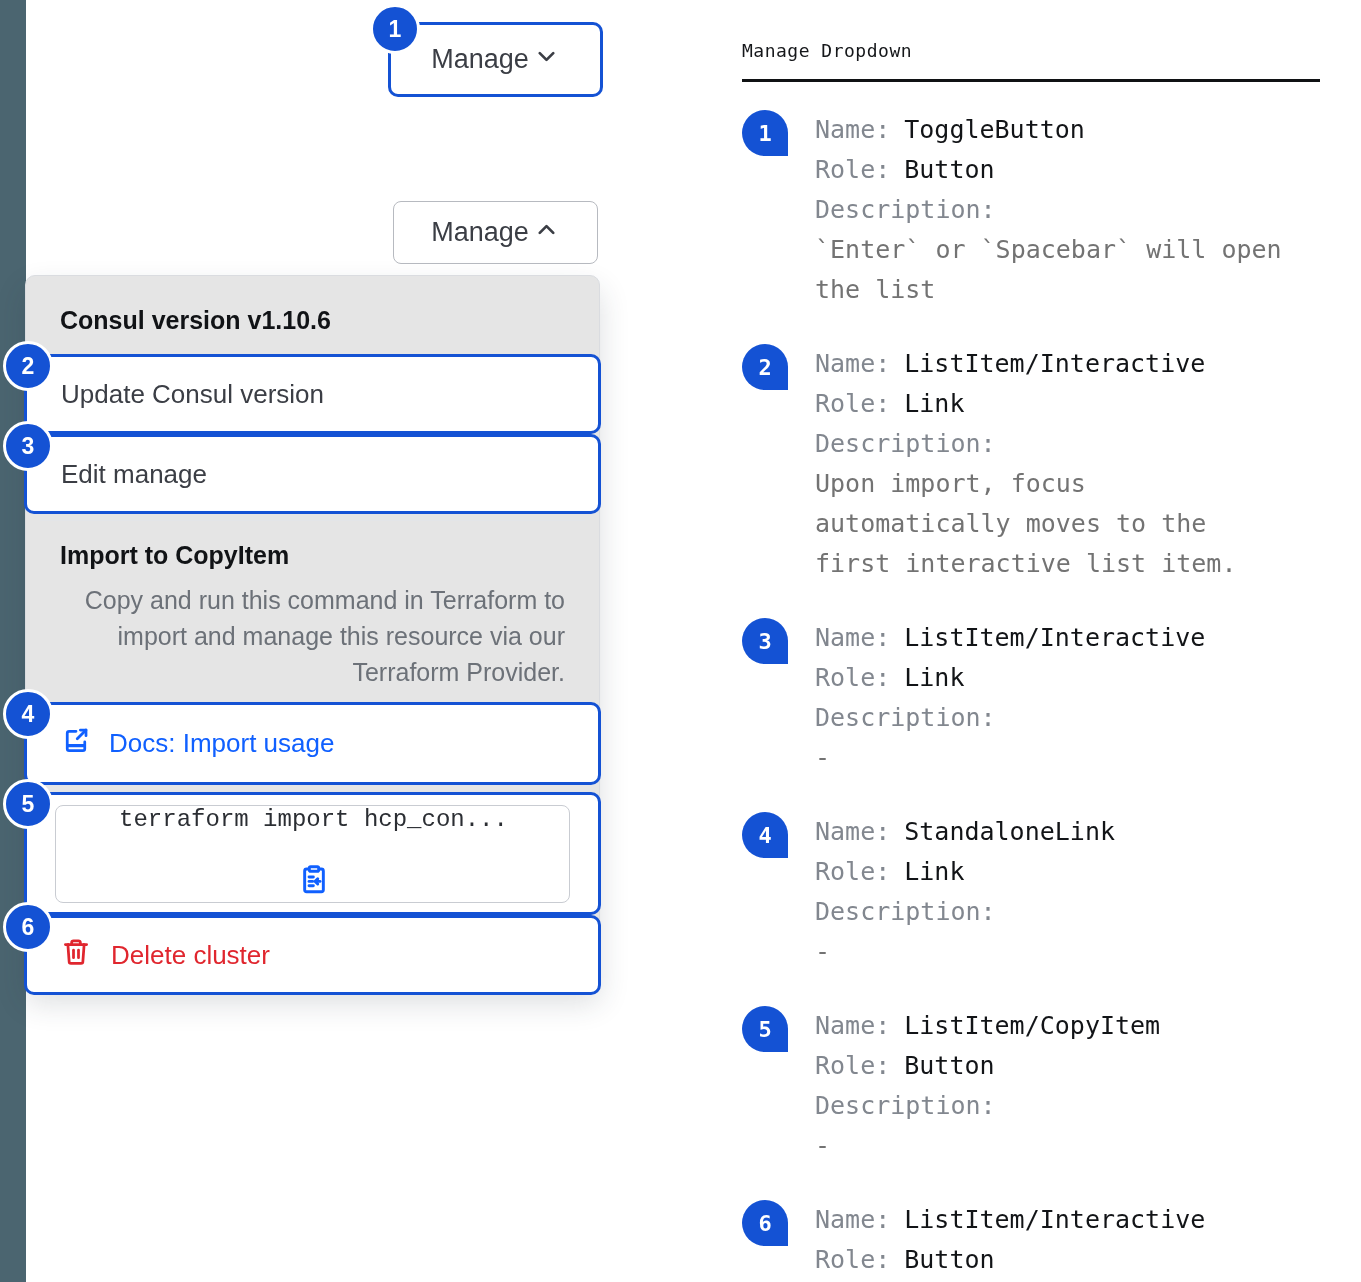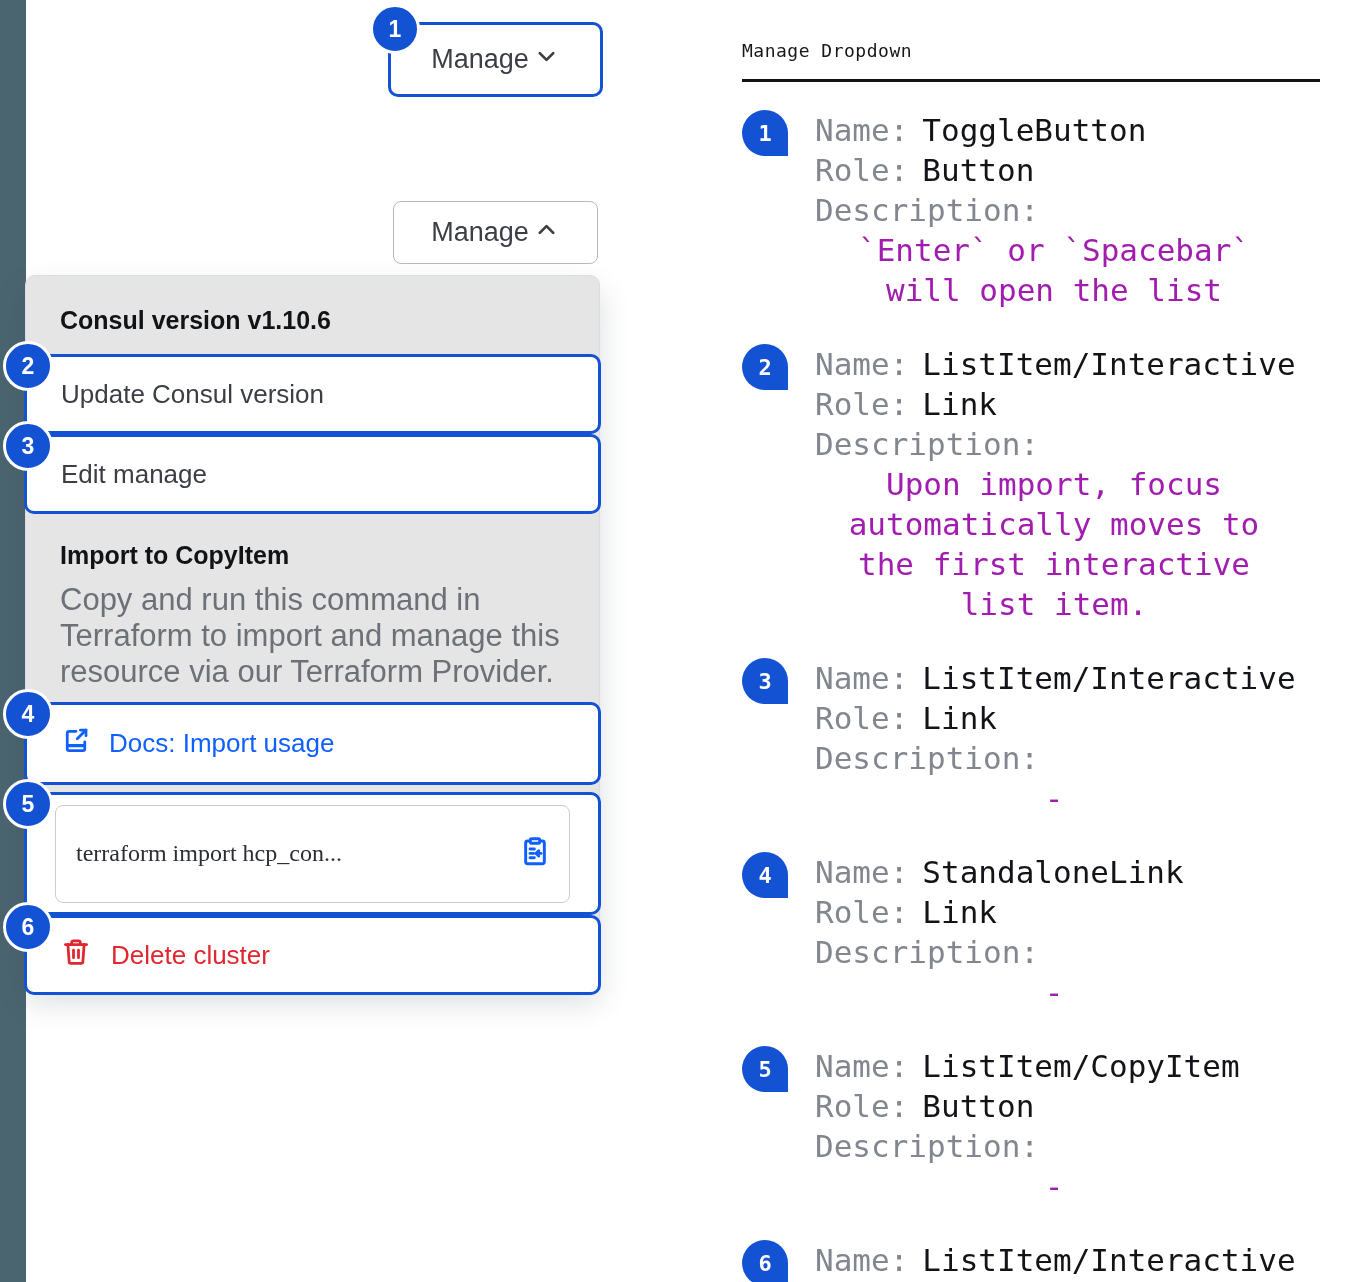--- a/index.html
+++ b/index.html
@@ -35,40 +35,40 @@
 
   .focus-item { position: relative; border: 3.5px solid #1452D4; border-radius: 10px;
     margin: 0 -2px; background: #fff; display: flex; align-items: center;
     padding: 0 28px 0 34px; font-size: 26px; color: #3B3E45; cursor: pointer; }
   .focus-item .num-badge { left: -24px; top: -16px; }
   .item-plain { height: 80px; }
   .divider { height: 1px; background: #E3E5E8; margin: 6px 14px 0; }
 
   .section { padding: 20px 34px 12px; }
   .section-title { font-size: 25px; font-weight: bold; color: #111316; margin-bottom: 12px; }
-  .section-desc { font-size: 31px; color: #6C7178; line-height: 36px; width: 505px; }
+  .section-desc { font-size: 25px; color: #6C7178; line-height: 36px; width: 505px; text-align: right; }
 
   .item-link { height: 83px; gap: 18px; color: #1060FF; }
   .item-code { height: 123px; margin-top: 7px; padding: 0 28px; }
   .code-box { width: 100%; height: 98px; border: 1.5px solid #C9CCD2; border-radius: 8px;
     display: flex; align-items: center; justify-content: space-between; padding: 0 18px 0 20px;
-    font-family: Liberation Serif, serif; font-size: 24px; color: #2B2E33; }
+    font-family: Liberation Mono, monospace; font-size: 24px; color: #2B2E33; flex-direction: column; }
   .item-danger { height: 80px; gap: 20px; color: #E0262E; }
 
   
   .spec { position: absolute; left: 742px; top: 40px; width: 578px;
     font-family: "DejaVu Sans Mono", "Liberation Mono", monospace; color: #121417; }
   .spec-title { font-size: 18px; letter-spacing: 0.5px; color: #15171A; }
   .spec-rule { margin-top: 18px; height: 0; border-bottom: 3px solid #101214; }
   .entries { margin-top: 28px; display: flex; flex-direction: column; gap: 34px; }
   .entry { display: flex; gap: 27px; }
-  .entry-text { width: 478px; font-size: 31px; line-height: 40px; }
+  .entry-text { width: 478px; font-size: 25px; line-height: 40px; }
   .lbl { color: #82878F; }
   .val { color: #121417; margin-left: 14px; }
-  .desc { color: #a21caf; text-align: center; }
+  .desc { color: #737373; }
 </style>
 </head>
 <body>
 
 <div class="stage">
   <div class="side-strip"></div>
 
   <div class="btn-manage btn-collapsed">
     <span>Manage</span>
     <span class="chev">

